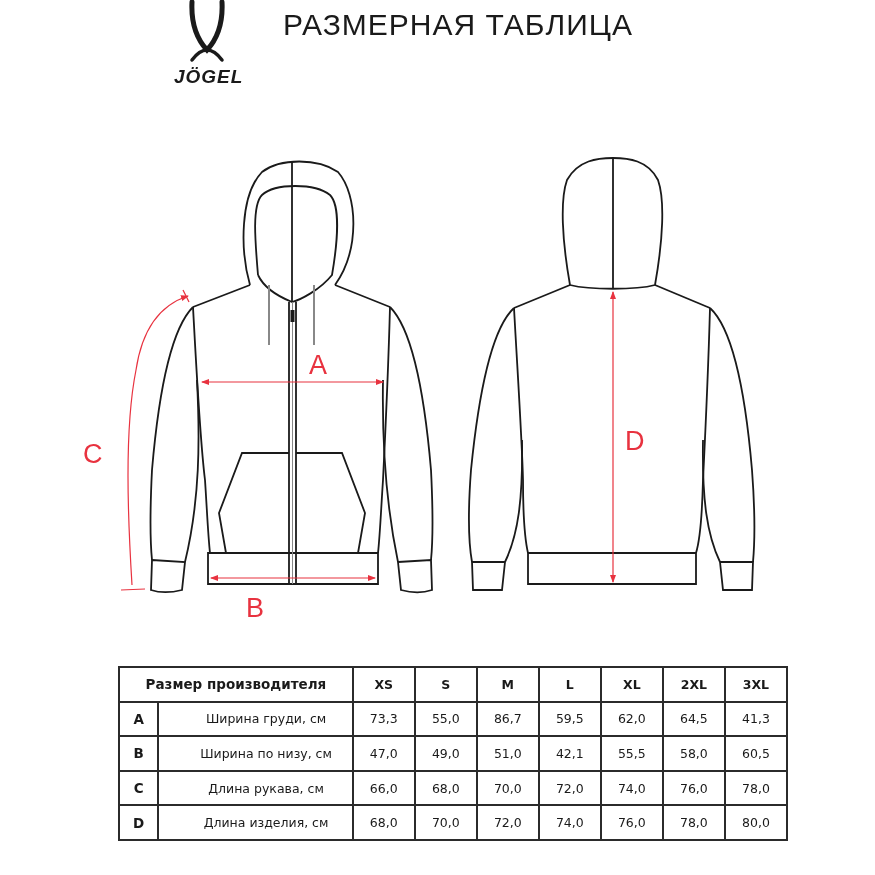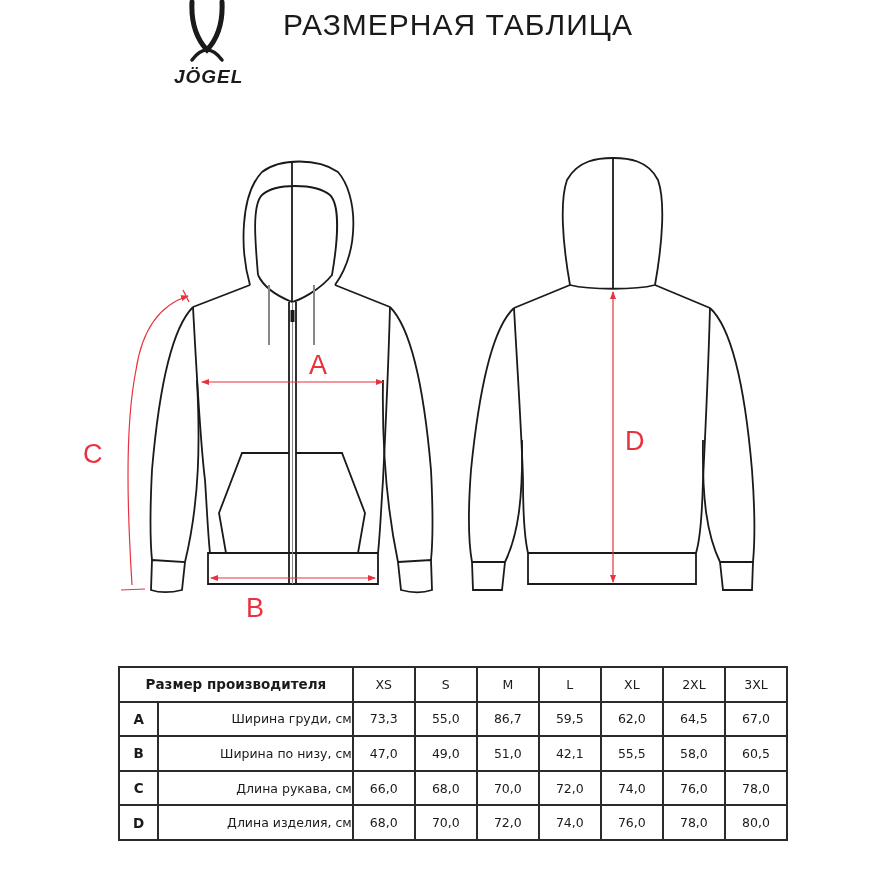--- a/index.html
+++ b/index.html
@@ -13,22 +13,22 @@
   .title { position: absolute; left: 283px; top: 8px; font-family: "Liberation Sans", sans-serif; font-size: 30px; font-weight: normal; letter-spacing: 1px; color: #1a1a1a; white-space: nowrap; }
 
   .diagram { position: absolute; left: 0; top: 0; width: 875px; height: 660px; }
   .diagram svg { position: absolute; left: 0; top: 0; }
   .meas-label { position: absolute; font-family: "Liberation Sans", sans-serif; font-size: 27px; color: #e8323f; line-height: 1; }
 
   table.sizes { position: absolute; left: 118px; top: 666px; border-collapse: collapse; width: 670px; }
   table.sizes td { border: 2px solid #2b2b2b; height: 34.6px; text-align: center; font-size: 12.5px; color: #1a1a1a; padding: 0; font-family: "DejaVu Sans", sans-serif; }
   table.sizes td.hdr { font-weight: bold; font-size: 13.5px; }
   table.sizes td.letter { width: 33px; font-weight: bold; font-size: 13.5px; }
-  table.sizes td.param { text-align: right; padding-left: 21px; width: 163px; font-size: 12.5px; }
-  table.sizes td.val { width: 52px; }
+  table.sizes td.param { text-align: center; padding-left: 21px; width: 163px; font-size: 12.5px; }
+  table.sizes td.val { width: 52px; font-weight: bold; }
 </style>
 </head>
 <body>
 
 <div class="logo">
   <svg width="38" height="64" viewBox="0 0 38 64">
     <path d="M4 2 C3 22 8 38 19 50 C30 38 35 22 34 2" fill="none" stroke="#1a1a1a" stroke-width="5" stroke-linecap="round"></path>
     <path d="M4 60 C10 52 16 50 19 50 C22 50 28 52 34 60" fill="none" stroke="#1a1a1a" stroke-width="3.5" stroke-linecap="round"></path>
   </svg>
   <div class="logo-text">JÖGEL</div>
@@ -133,21 +133,21 @@
   </tr>
   <tr>
     <td class="letter">A</td>
     <td class="param">Ширина груди, см</td>
     <td>73,3</td>
     <td>55,0</td>
     <td>86,7</td>
     <td>59,5</td>
     <td>62,0</td>
     <td>64,5</td>
-    <td>67,0</td>
+    <td>41,3</td>
   </tr>
   <tr>
     <td class="letter">B</td>
     <td class="param">Ширина по низу, см</td>
     <td>47,0</td>
     <td>49,0</td>
     <td>51,0</td>
     <td>42,1</td>
     <td>55,5</td>
     <td>58,0</td>

